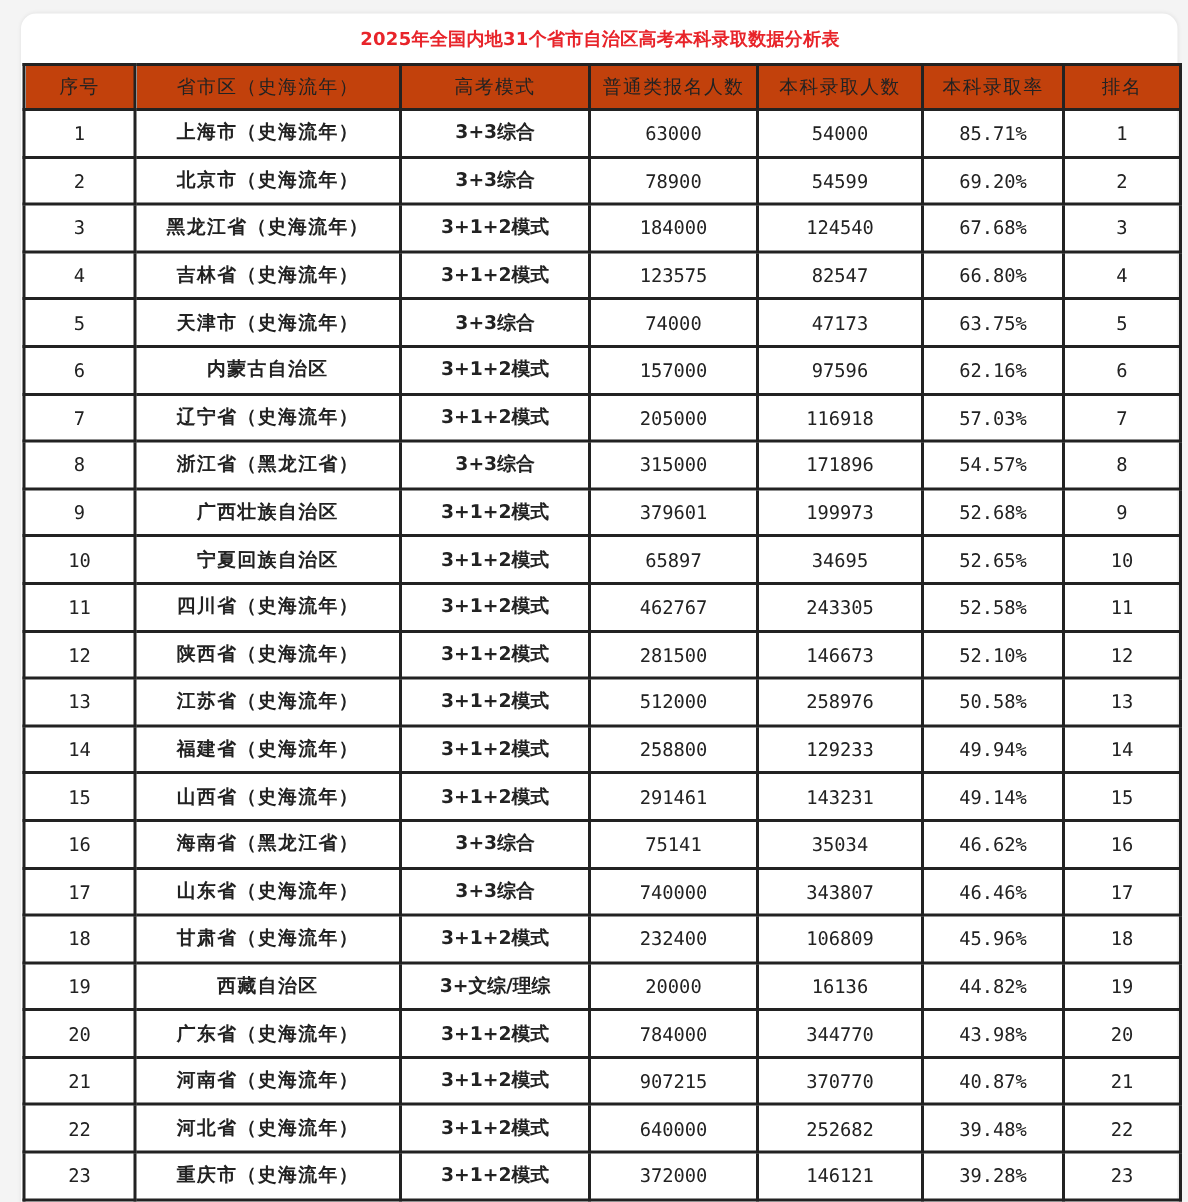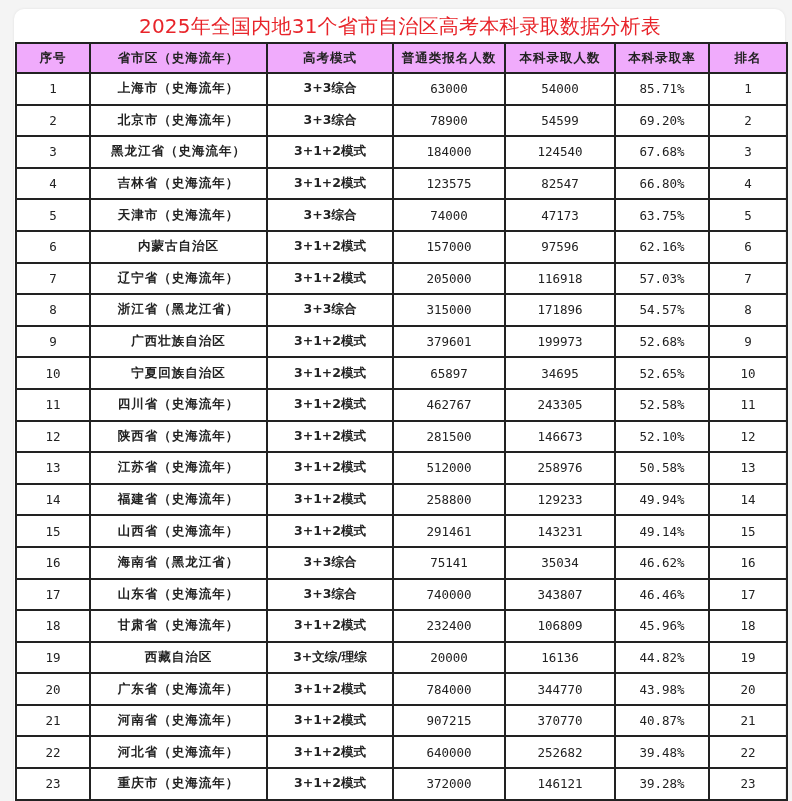--- a/index.html
+++ b/index.html
@@ -10,33 +10,33 @@
   }
   .card {
     position: absolute; left: 14px; top: 9px; width: 771px; height: 800px;
     background: #ffffff;
     border-radius: 10px 10px 0 0;
     box-shadow: 0 0 3px rgba(0,0,0,0.08);
   }
   .title {
     position: absolute; left: 15px; top: 10px; width: 770px; height: 32px;
     text-align: center; line-height: 32px;
-    color: #e8242a; font-weight: normal; font-size: 20px; letter-spacing: 0.2px;
+    color: #e8242a; font-weight: bold; font-size: 12px; letter-spacing: 0.2px;
   }
   table {
     position: absolute; left: 15px; top: 42px;
     border-collapse: collapse; table-layout: fixed;
     width: 771px;
   }
   th, td {
     border: 2px solid #222; text-align: center; padding: 0;
     font-size: 12.5px; color: #222; white-space: nowrap; overflow: hidden;
   }
   th {
-    background: #f0abfc; height: 28px; font-weight: bold; letter-spacing: 1px;
+    background: #c2410c; height: 28px; font-weight: normal; letter-spacing: 1px;
   }
   td { height: 29.6px; font-weight: bold; }
   td.name { letter-spacing: 1px; }
   td.num { font-family: "DejaVu Sans Mono", "Liberation Mono", monospace; font-weight: normal; font-size: 12.5px; }
 </style>
 </head>
 <body>
 
 <div class="card"></div>
 <div class="title">2025年全国内地31个省市自治区高考本科录取数据分析表</div>

